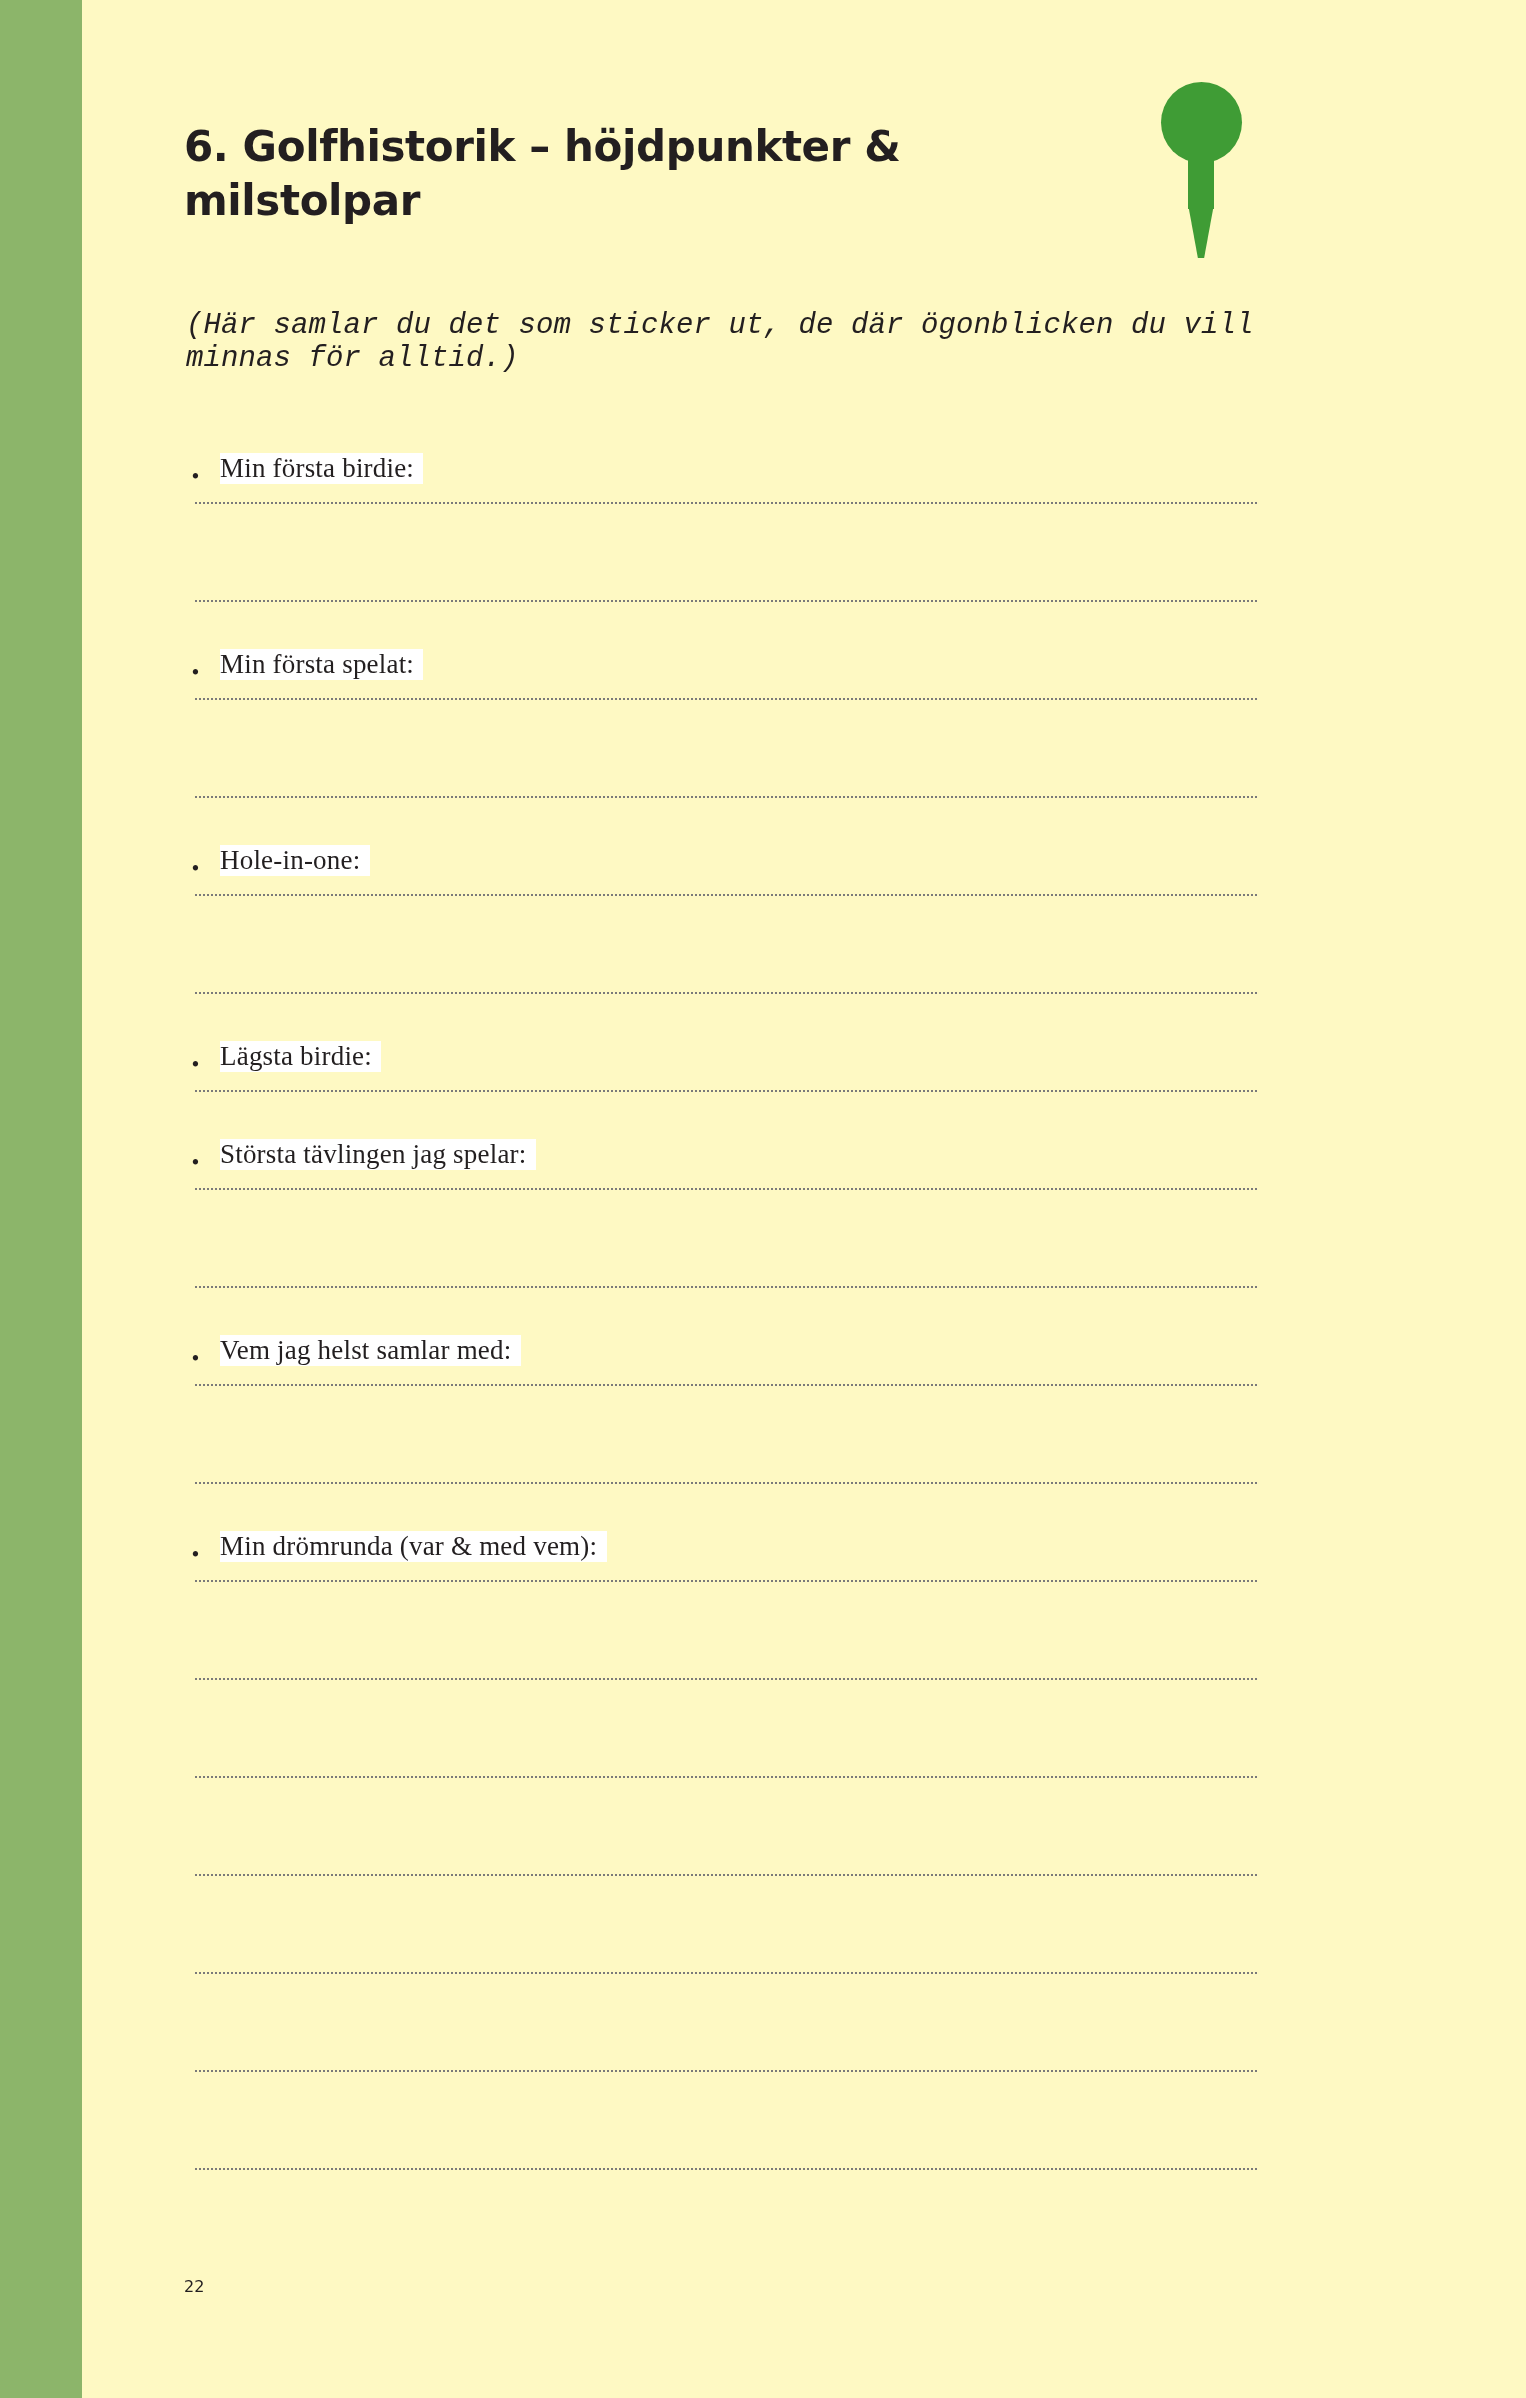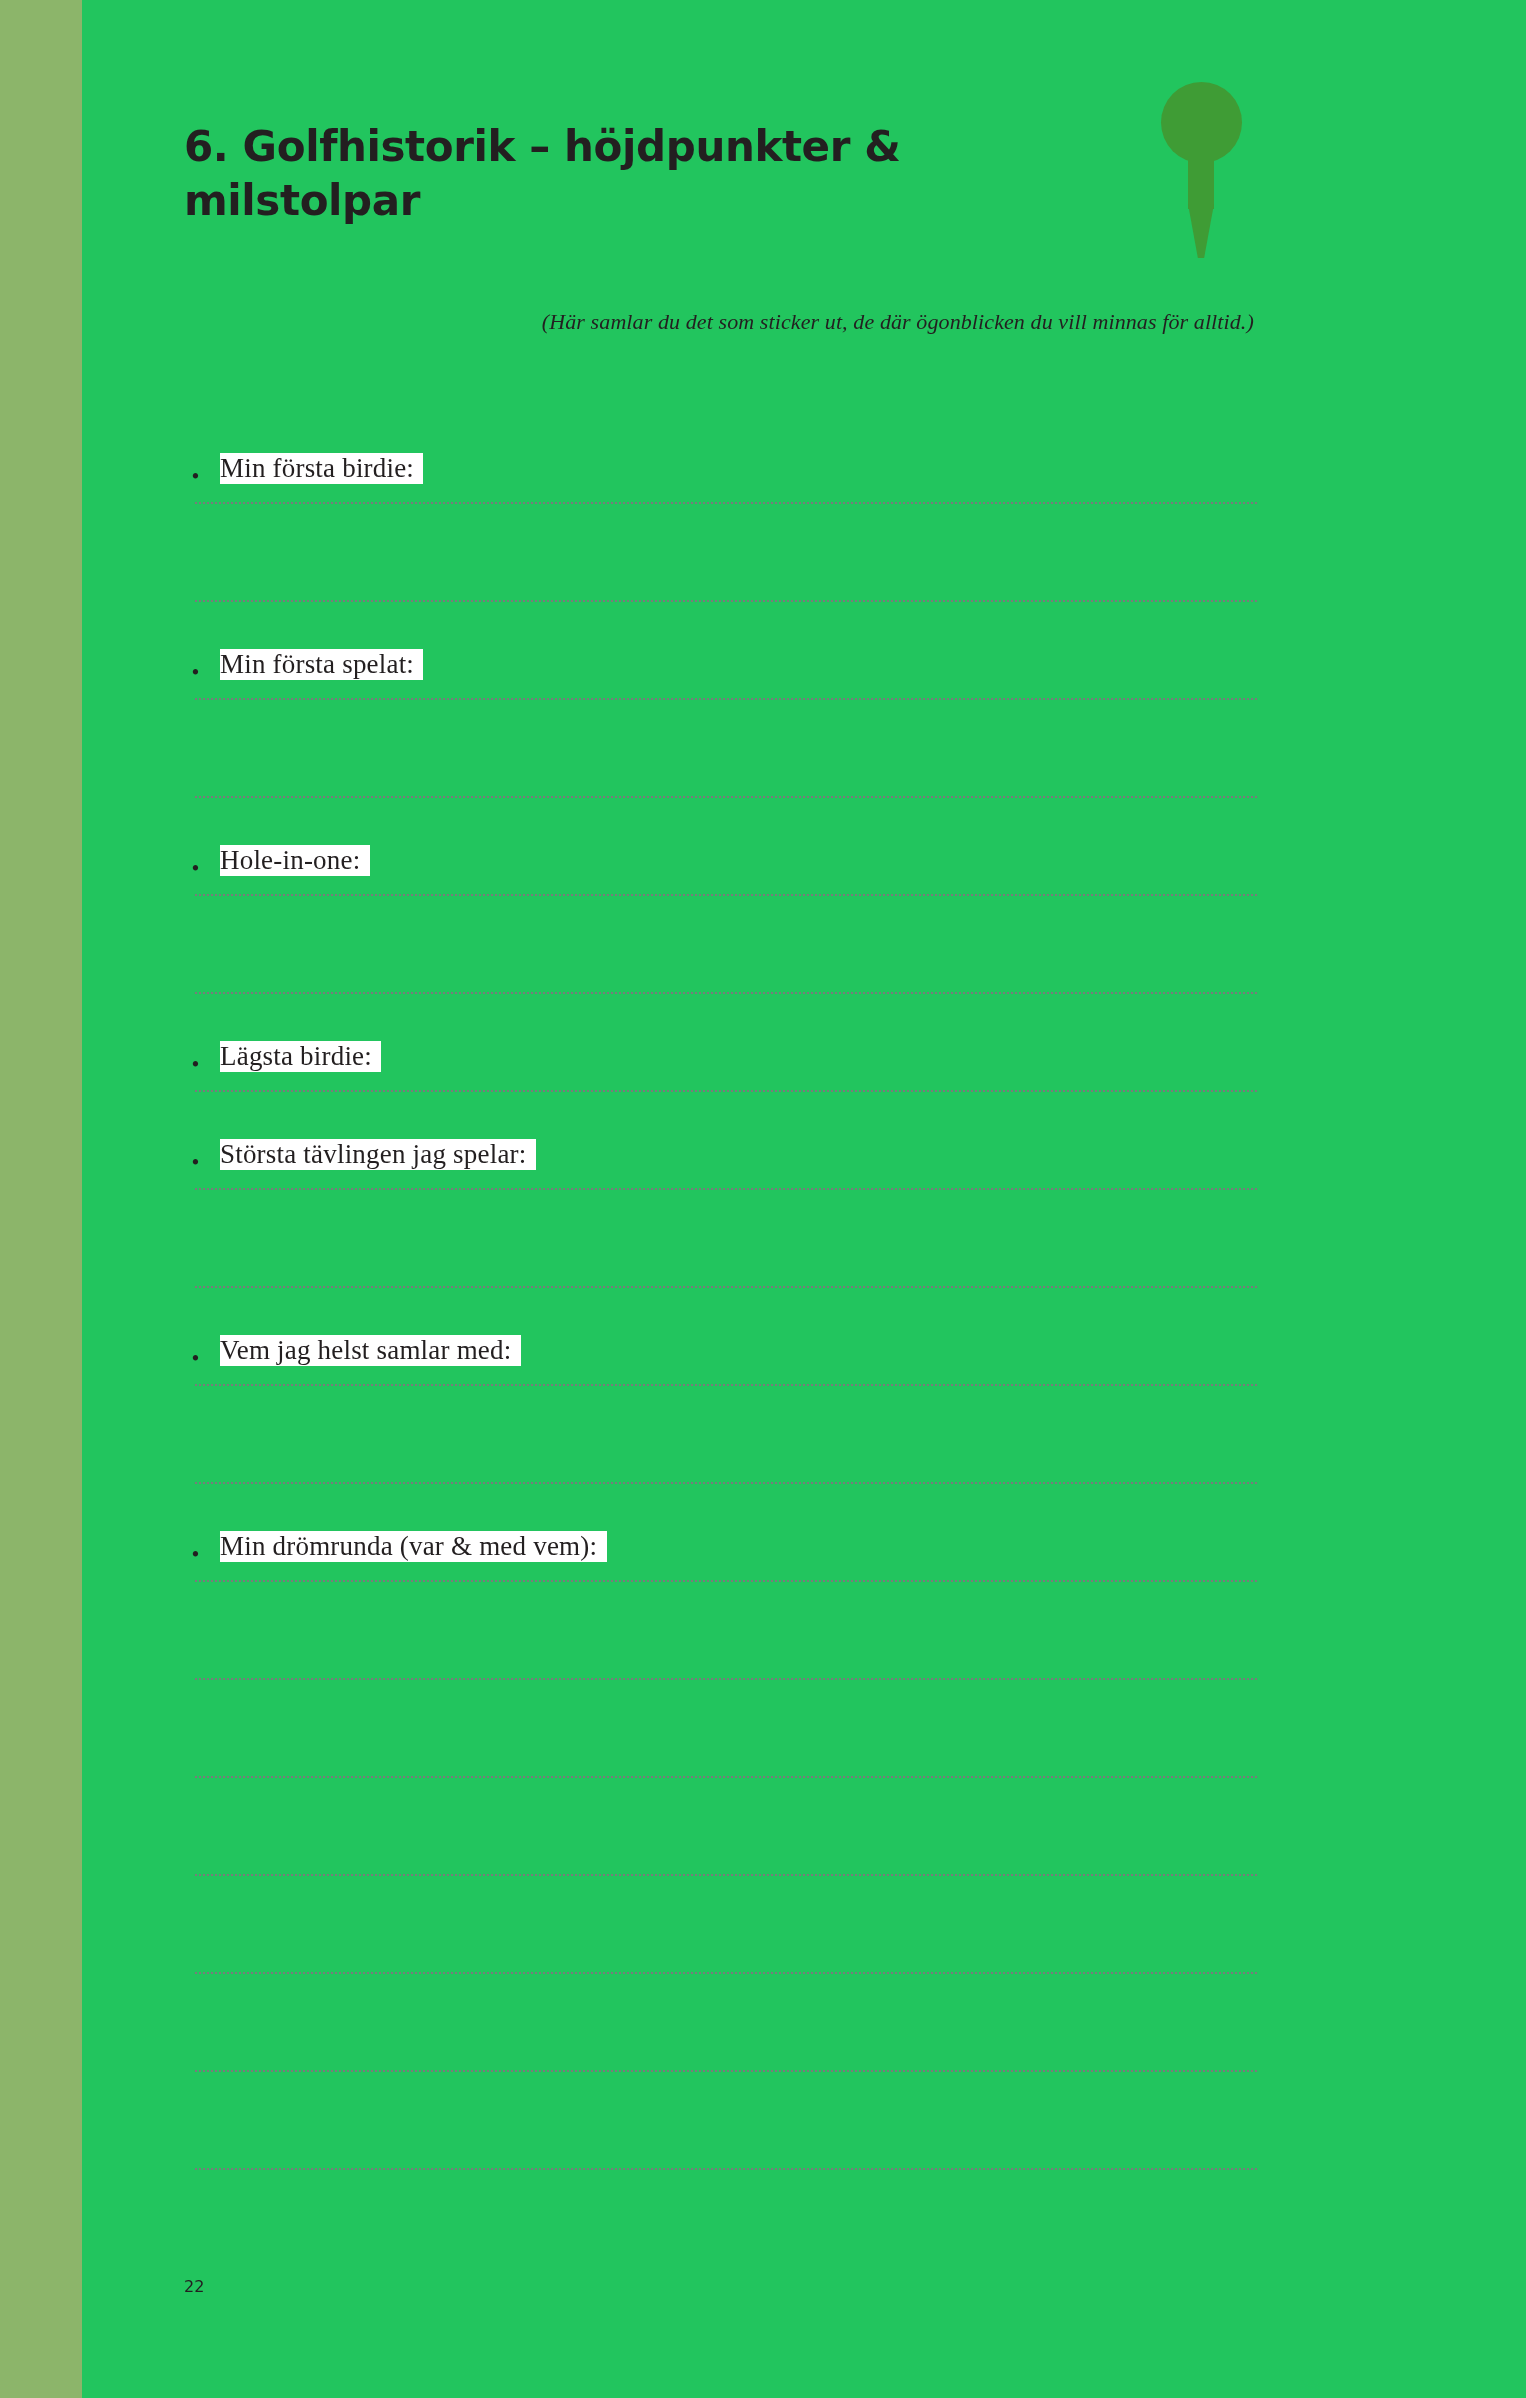--- a/index.html
+++ b/index.html
@@ -4,21 +4,21 @@
 <style>
   html, body {
     margin: 0;
     padding: 0;
     background: #ffffff;
   }
   .page {
     position: relative;
     width: 1526px;
     height: 2399px;
-    background: #22c55e;
+    background: #fef9c3;
     overflow: hidden;
     font-family: "Liberation Serif", serif;
   }
   .left-band {
     position: absolute;
     left: 0;
     top: 0;
     width: 82px;
     height: 2399px;
     background: #8cb56a;
@@ -42,26 +42,25 @@
     font-weight: bold;
     line-height: 1.28;
     color: #231f20;
     letter-spacing: -0.4px;
   }
   .subtitle {
     position: absolute;
     left: 1.9px;
     top: 309px;
     width: 1068px;
-    font-family: Liberation Serif, serif;
+    font-family: Liberation Mono, monospace;
     font-style: italic;
-    font-size: 22px;
+    font-size: 29px;
     color: #231f20;
     letter-spacing: 0.1px;
-    text-align: right;
   }
   
   .tee {
     position: absolute;
     left: 956px;
     top: 82px;
     width: 112px;
     height: 187px;
   }
   .tee .ball {

